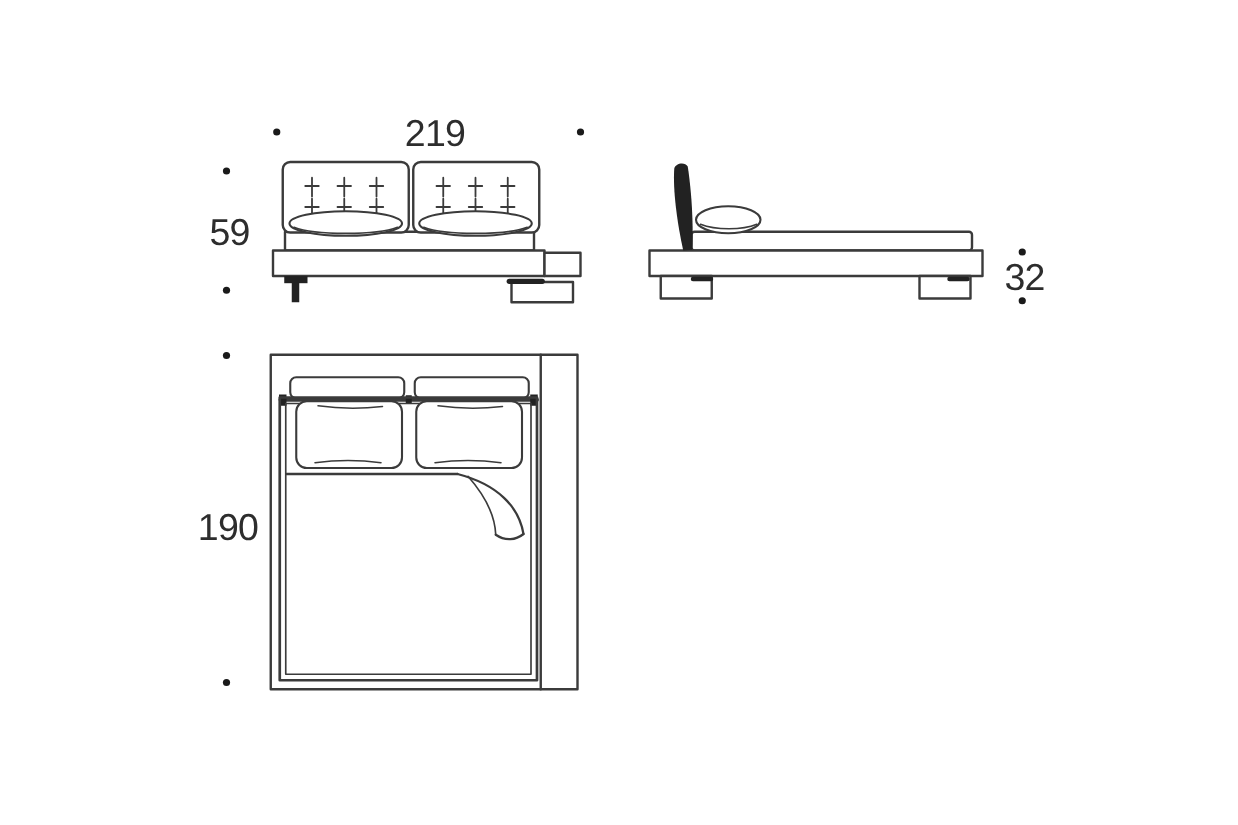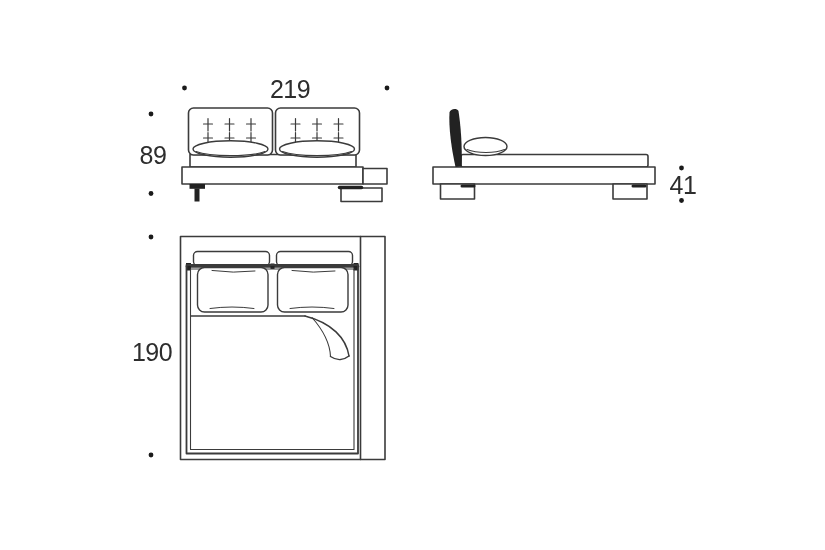--- a/index.html
+++ b/index.html
@@ -118,17 +118,17 @@
         <circle cx="151" cy="193.5" r="2.4"></circle>
         <circle cx="151" cy="237" r="2.4"></circle>
         <circle cx="151" cy="455" r="2.4"></circle>
         <circle cx="681.5" cy="168" r="2.4"></circle>
         <circle cx="681.5" cy="200.5" r="2.4"></circle>
       </g>
     </g>
   </svg>
 
   <div class="dim-label lbl-width">219</div>
-  <div class="dim-label lbl-height">89</div>
+  <div class="dim-label lbl-height">59</div>
   <div class="dim-label lbl-depth">190</div>
-  <div class="dim-label lbl-base">41</div>
+  <div class="dim-label lbl-base">32</div>
 
 </div>
 
 </body></html>

